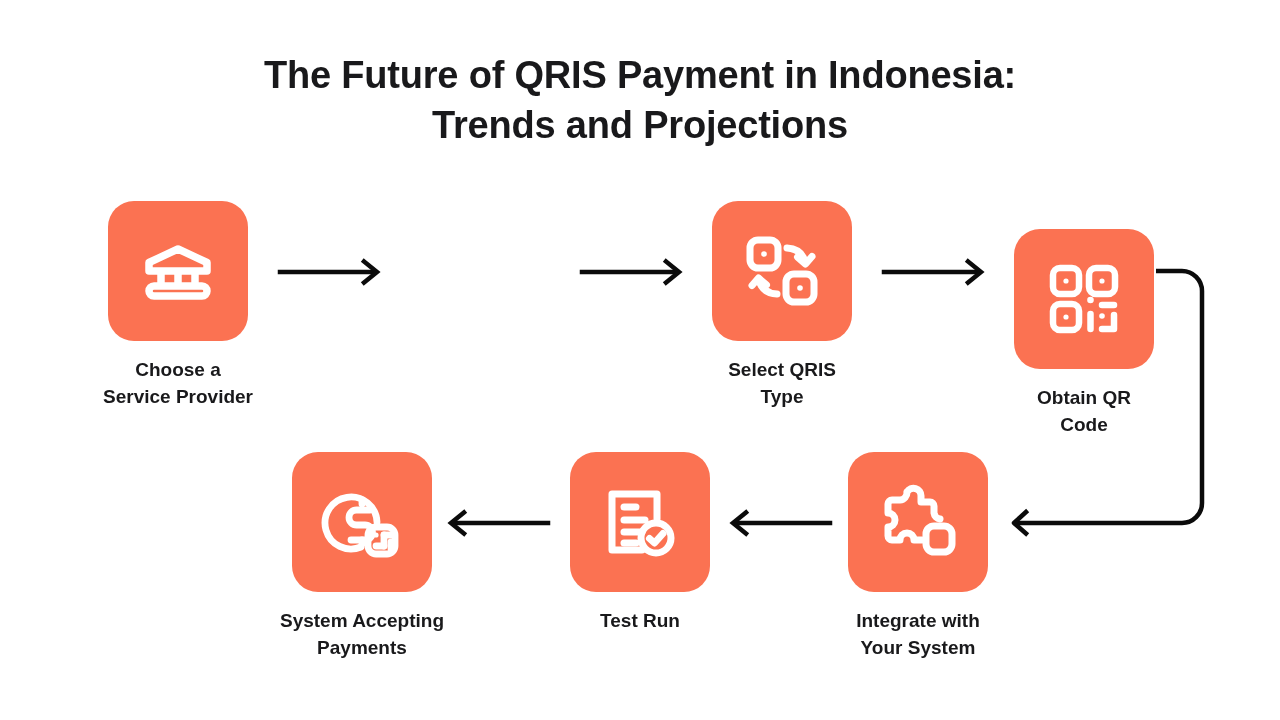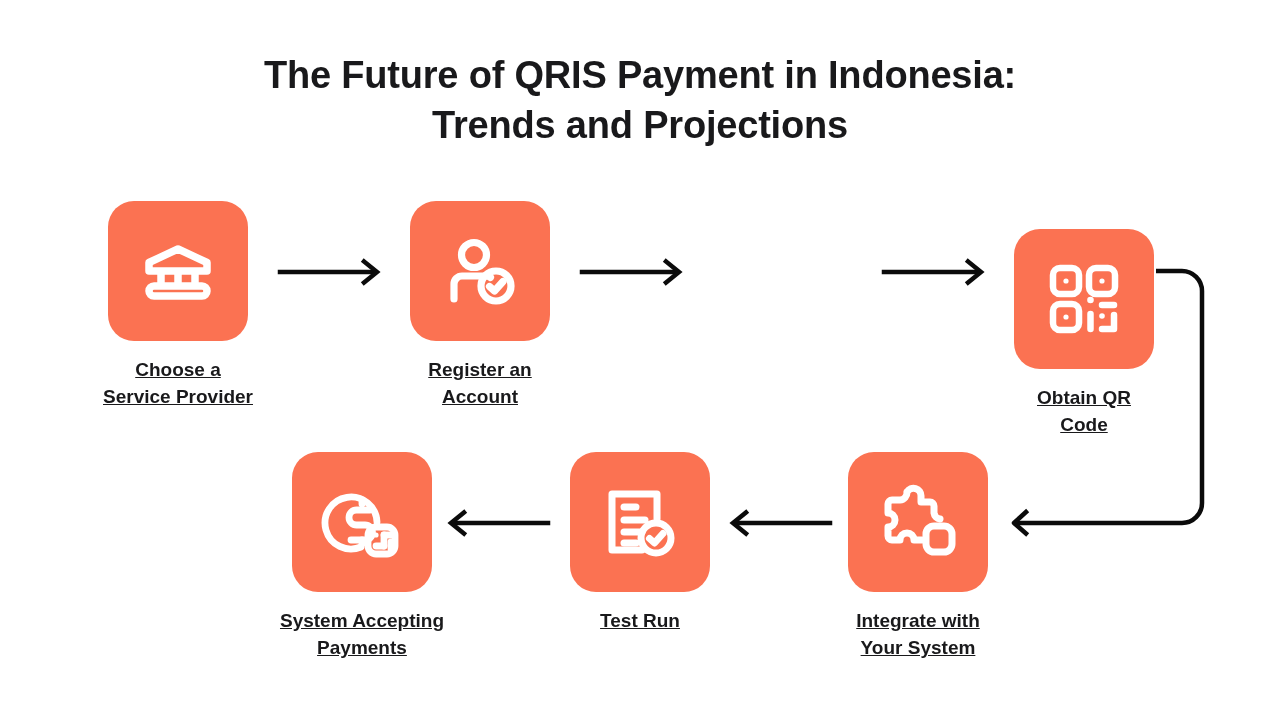--- a/index.html
+++ b/index.html
@@ -52,21 +52,20 @@
   }
   .tile svg { display: block; }
   .step-label {
     margin-top: 16px;
     text-align: center;
     font-size: 19px;
     font-weight: bold;
     color: #19191b;
     line-height: 1.42;
     white-space: pre-line;
-    text-decoration: underline;
   }
   .connector {
     position: absolute;
     pointer-events: none;
   }
   .connector svg { display: block; overflow: visible; }
 </style>
 </head>
 <body>
 
@@ -84,35 +83,39 @@
           <line x1="25" y1="45.5" x2="25" y2="53.5"></line>
           <line x1="42" y1="45.5" x2="42" y2="53.5"></line>
           <line x1="59" y1="45.5" x2="59" y2="53.5"></line>
         </g>
       </svg>
     </div>
     <div class="step-label">Choose a
 Service Provider</div>
   </div>
 
-  <div class="step" style="left:370px; top:201px;">
-    <div class="tile" style="background: rgb(251, 114, 82);">
-      <svg width="84" height="84" viewBox="0 0 84 84">
-        <g fill="none" stroke="#ffffff" stroke-width="7.2" stroke-linecap="round" stroke-linejoin="round">
-          <circle cx="36" cy="26" r="12.5"></circle>
-          <path d="M16 70 L16 55 A8 8 0 0 1 24 47 L48 47 A8 8 0 0 1 52.5 48.5"></path>
-          <circle cx="58" cy="57" r="15"></circle>
-          <path d="M51.5 57.5 L56.5 62 L65 52.5"></path>
-        </g>
-      </svg>
-    </div>
-    <div class="step-label">Register an
-Account</div>
-  </div>
-
+
+  <div class="step" style="left:672px; top:201px;">
+    <div class="tile" style="background: rgb(251, 114, 82);">
+      <svg width="84" height="84" viewBox="0 0 84 84">
+        <g fill="none" stroke="#ffffff" stroke-width="7" stroke-linecap="round" stroke-linejoin="round">
+          <rect x="10" y="11" width="28" height="28" rx="8"></rect>
+          <circle cx="24" cy="25" r="2.8" fill="#ffffff" stroke="none"></circle>
+          <rect x="46" y="45" width="28" height="28" rx="8"></rect>
+          <circle cx="60" cy="59" r="2.8" fill="#ffffff" stroke="none"></circle>
+          <path d="M47 19 Q62 20 65 33"></path>
+          <path d="M57.5 28 L65.5 35 L72 27.5"></path>
+          <path d="M37 65 Q22 64 19 51"></path>
+          <path d="M26.5 56 L18.5 49 L12 56.5"></path>
+        </g>
+      </svg>
+    </div>
+    <div class="step-label">Select QRIS
+Type</div>
+  </div>
 
   <div class="step" style="left:974px; top:201px;margin-top:28px;">
     <div class="tile" style="background: rgb(251, 114, 82);">
       <svg width="84" height="84" viewBox="0 0 84 84">
         <g fill="none" stroke="#ffffff" stroke-width="6.5" stroke-linecap="round" stroke-linejoin="round">
           <rect x="11" y="11" width="26" height="26" rx="7"></rect>
           <circle cx="24" cy="24" r="2.6" fill="#ffffff" stroke="none"></circle>
           <rect x="47" y="11" width="26" height="26" rx="7"></rect>
           <circle cx="60" cy="24" r="2.6" fill="#ffffff" stroke="none"></circle>
           <rect x="11" y="47" width="26" height="26" rx="7"></rect>

